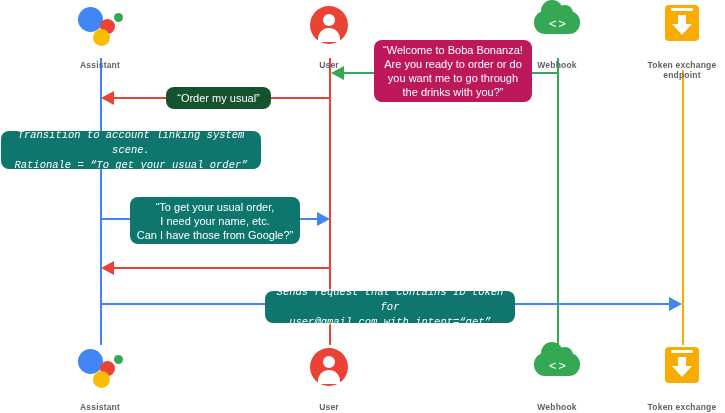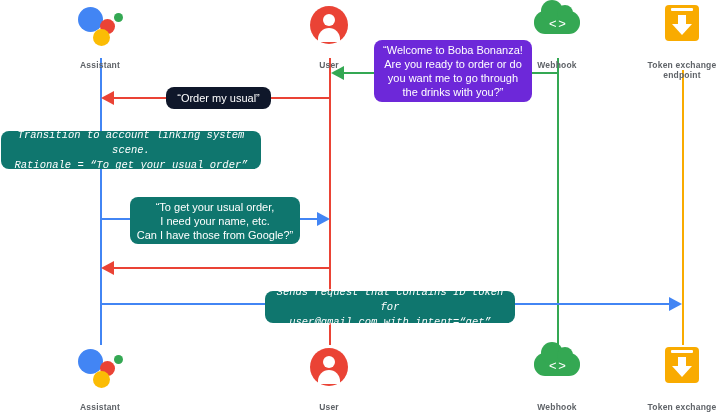--- a/index.html
+++ b/index.html
@@ -167,22 +167,22 @@
     text-align: center;
     box-sizing: border-box;
     display: flex;
     align-items: center;
     justify-content: center;
   }
   .bubble-text {
     display: block;
     white-space: pre-line;
   }
-  .bubble.red   { background: #0f172a; }
-  .bubble.green { background: #6d28d9; }
+  .bubble.red   { background: #14532d; }
+  .bubble.green { background: #be185d; }
   .bubble.blue  { background: #0f766e; }
   .bubble.sans  { font-family: "Liberation Sans", sans-serif; font-size: 11px; line-height: 14px; }
   .bubble.mono  { font-family: "Liberation Mono", monospace; font-style: italic; font-size: 10.5px; line-height: 15px; }
 </style>
 </head>
 <body>
 
 <div id="canvas">
 
   <div class="lifeline" style="left:100px; top:58px; height:287px; background:#4285F4;"></div>

